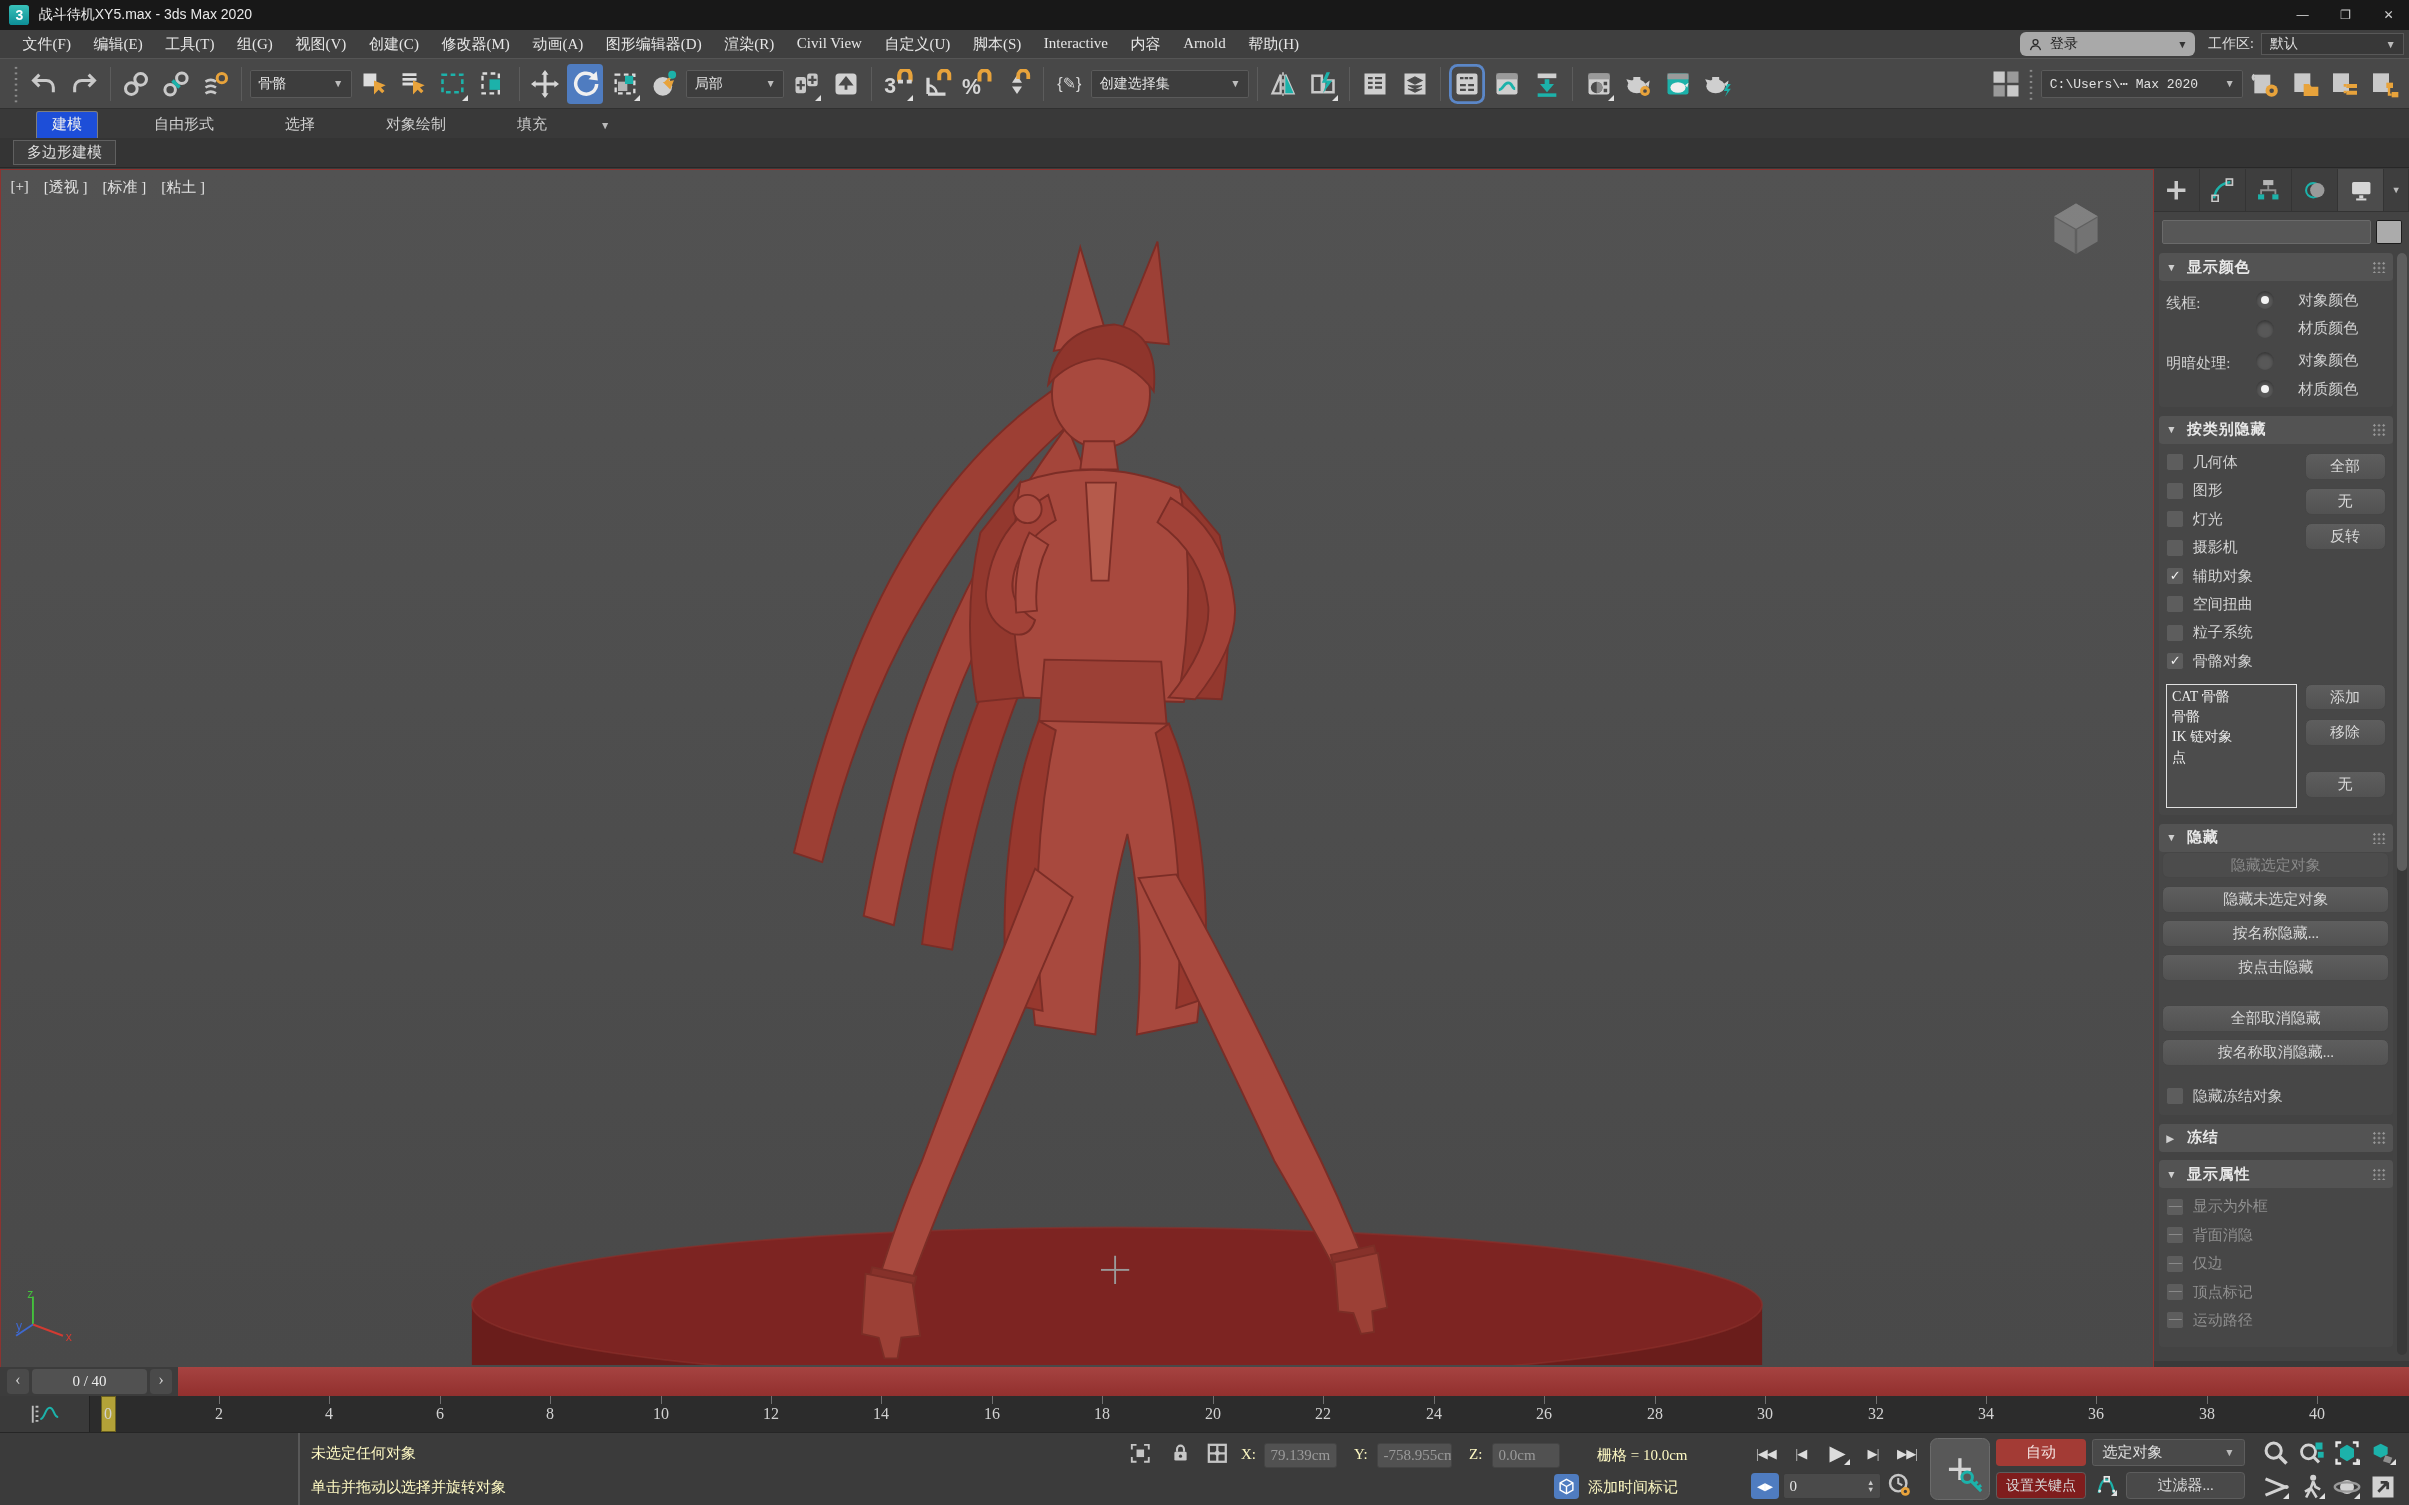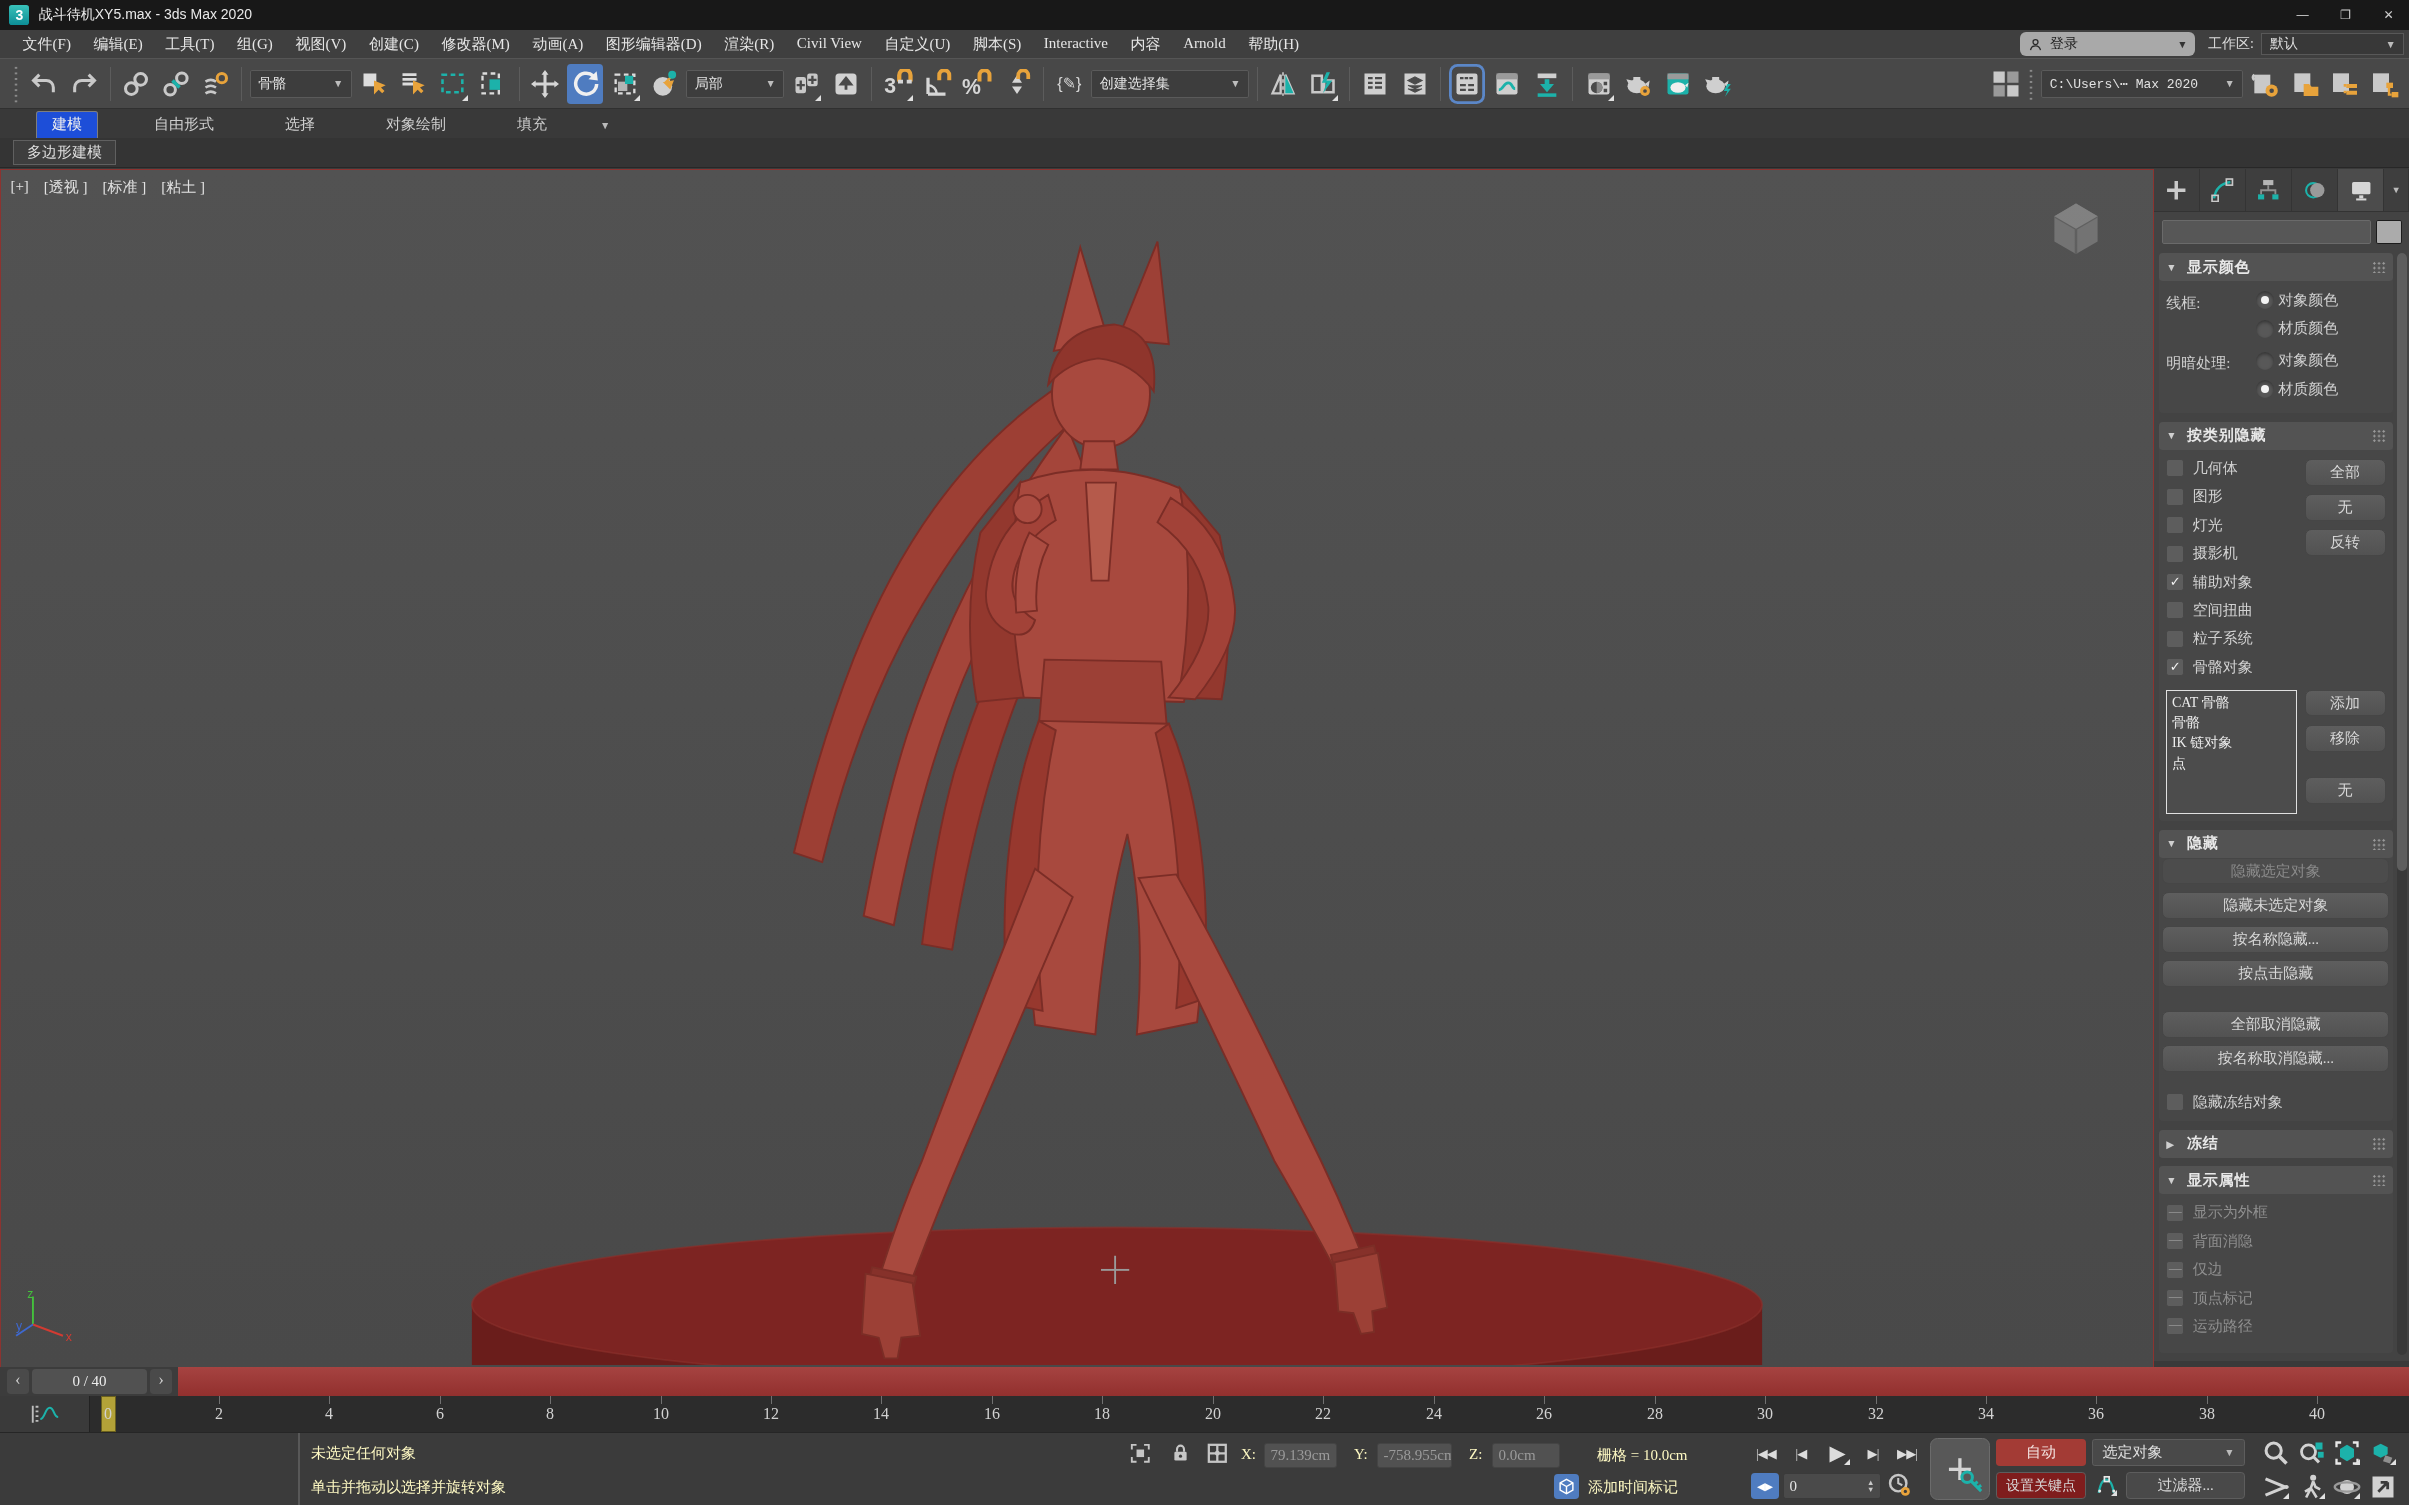--- a/index.html
+++ b/index.html
@@ -85,21 +85,21 @@
          padding:0 7.5px;gap:9.4px;color:#e8e8e8}
   .rarrow{font-size:10.4px;color:#cfcfcf;width:11.3px}
   .rtitle{font-weight:bold;letter-spacing:0.9px}
   .rgrip{margin-left:auto;width:14px;height:12.2px;
          background:radial-gradient(circle,#9b9b9b 1px,transparent 1.2px);background-size:4.7px 4.7px}
   .rbody{padding:9.4px 7.5px 0}
   .plabel{color:#cfcfcf}
   .radiorow{display:flex;margin-bottom:13px}
   .radiorow .plabel{width:90px;padding-top:2.8px}
   .radiocol{display:flex;flex-direction:column;gap:9.4px}
-  .radioitem{display:flex;align-items:center;gap:4px}
+  .radioitem{display:flex;align-items:center;gap:24px}
   .radio{width:18px;height:18px;border-radius:50%;background:#585858;box-shadow:inset 0 1.9px 3.8px #0006;flex:none}
   .radio.on::after{content:"";display:block;width:8.5px;height:8.5px;border-radius:50%;background:#f4f4f4;margin:4.7px auto}
   .cbrow{display:flex;align-items:center;gap:8.5px;margin-bottom:9.4px}
   .cb{width:18px;height:18px;background:#5d5d5d;border:0.9px solid #474747;border-radius:2.8px;
       color:#f2f2f2;font-size:13px;line-height:16px;text-align:center;flex:none;font-family:"Liberation Sans",sans-serif}
   .cb.dash{color:#909090;line-height:14px}
   .cblabel{color:#d2d2d2}
   .cbrow.dim .cblabel{color:#8f8f8f}
   .pbtn{background:linear-gradient(#5e5e5e,#525252);border:0.9px solid #464646;border-radius:6.6px;
         color:#d8d8d8;text-align:center;padding:2.8px 0;font-size:15px}
@@ -617,21 +617,21 @@
               <div class="radioitem">
                   <span class="radio on"></span>
                   <span class="cblabel">对象颜色</span>
                 </div>
               <div class="radioitem">
                   <span class="radio"></span>
                   <span class="cblabel">材质颜色</span>
                 </div>
             </div>
           </div>
-          <div class="radiorow" style="margin-bottom:7px">
+          <div class="radiorow" style="margin-bottom:1px">
             <span class="plabel">明暗处理:</span>
             <div class="radiocol">
               <div class="radioitem">
                   <span class="radio"></span>
                   <span class="cblabel">对象颜色</span>
                 </div>
               <div class="radioitem">
                   <span class="radio on"></span>
                   <span class="cblabel">材质颜色</span>
                 </div>

